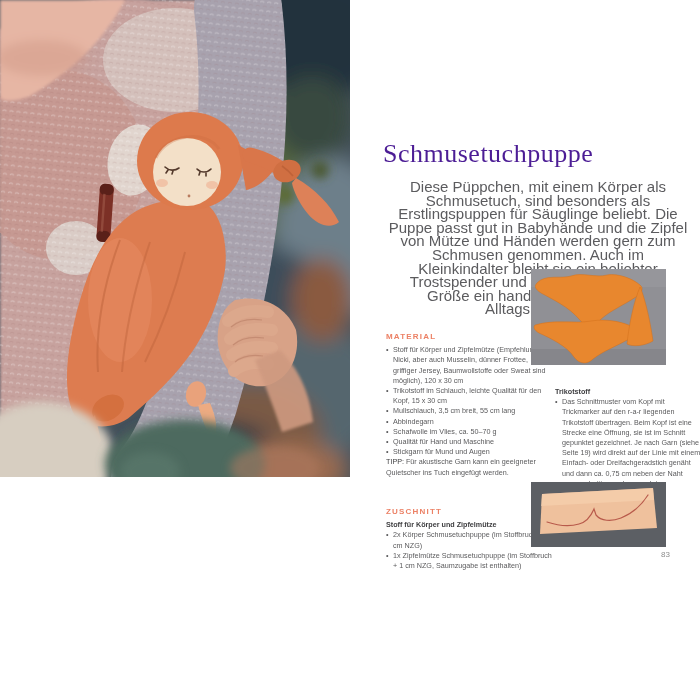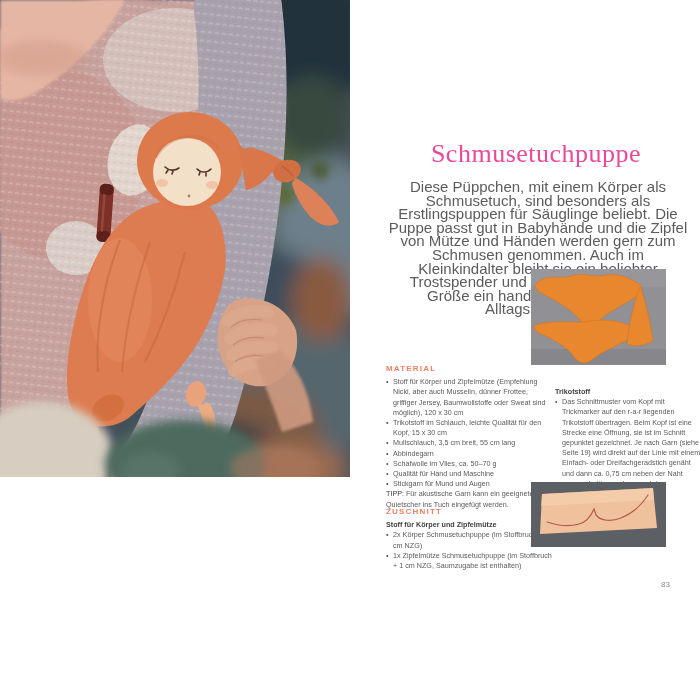--- a/index.html
+++ b/index.html
@@ -3,42 +3,42 @@
 <meta charset="utf-8">
 <style>
   * { margin:0; padding:0; box-sizing:border-box; }
   html,body { width:700px; height:700px; background:#ffffff; }
   body { font-family:"Liberation Sans", sans-serif; color:#58585a; position:relative; overflow:hidden; }
   .page { position:relative; width:700px; height:700px; background:#fff; }
 
   .photo { position:absolute; left:0; top:110; width:350px; height:477px; overflow:hidden; }
   .photo svg { display:block; }
 
-  .title { position:absolute; left:383px; top:139px; width:306px; text-align:center;
+  .title { position:absolute; left:383px; top:139px; width:306px; 
            font-family:"Liberation Serif", serif; font-weight:400; font-size:26px;
-           color:#ec4899; letter-spacing:0.5px; }
+           color:#4c1d95; letter-spacing:0.5px; }
   .intro { position:absolute; left:387px; top:180px; width:302px; text-align:center;
            font-size:15px; line-height:13.6px; color:#5b5b5e; }
 
   .sec { position:absolute; width:166px; font-size:7.2px; line-height:10.2px; color:#5a5a5c; }
   .sec-head { font-size:8px; font-weight:bold; letter-spacing:1.2px; color:#ec8165; margin-bottom:3px; }
   .sec-sub { font-weight:bold; color:#3e3e40; }
   .bullet-item { position:relative; padding-left:7px; }
   .bullet-item::before { content:"•"; position:absolute; left:0; top:0; color:#5a5a5c; }
   .tip-label { font-weight:normal; color:#3e3e40; }
 
   .sec-vorlagen  { left:386px; top:263px; }
-  .sec-material  { left:386px; top:332px;margin-top:32px; }
+  .sec-material  { left:386px; top:332px; }
   .sec-zuschnitt { left:386px; top:482px;margin-top:25px; }
   .sec-trikot { left:531px; top:387px; width:148px;margin-left:24px; }
   .fig { position:absolute; overflow:hidden; }
   .fig-pieces  { left:531px; top:269px; width:135px; height:96px; }
   .fig-pattern { left:531px; top:482px; width:135px; height:65px; }
 
-  .pagenum { position:absolute; left:640px; top:580px; width:30px; text-align:right;
+  .pagenum { position:absolute; left:640px; top:550px; width:30px; text-align:right;
              font-size:8px; color:#8d8d8d; }
 </style>
 </head>
 <body>
 
 <div class="page">
 
   <div class="photo">
     <svg width="350" height="477" viewBox="0 0 350 477">
       <defs>

